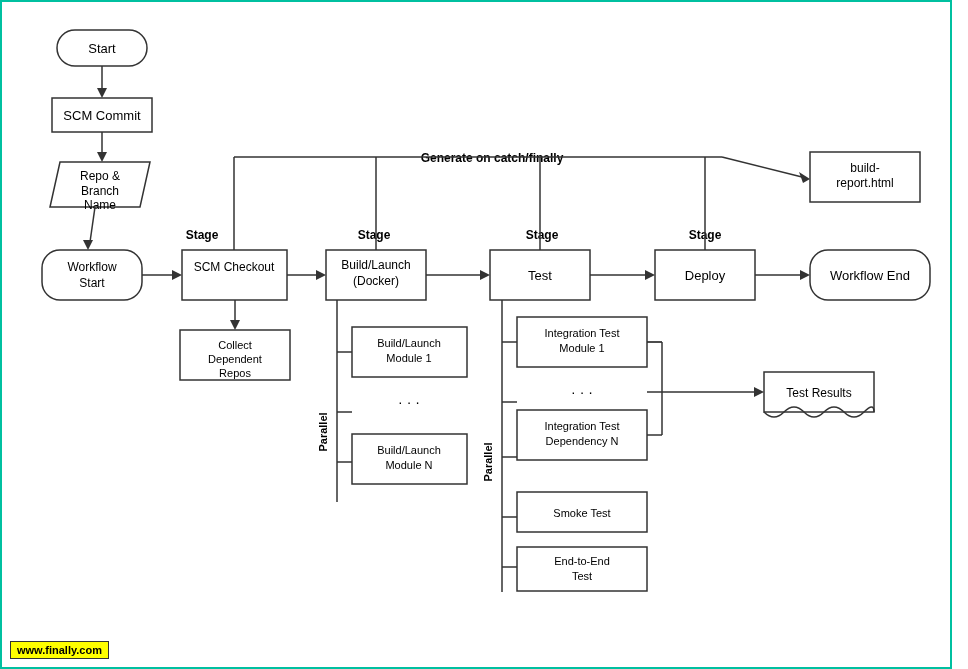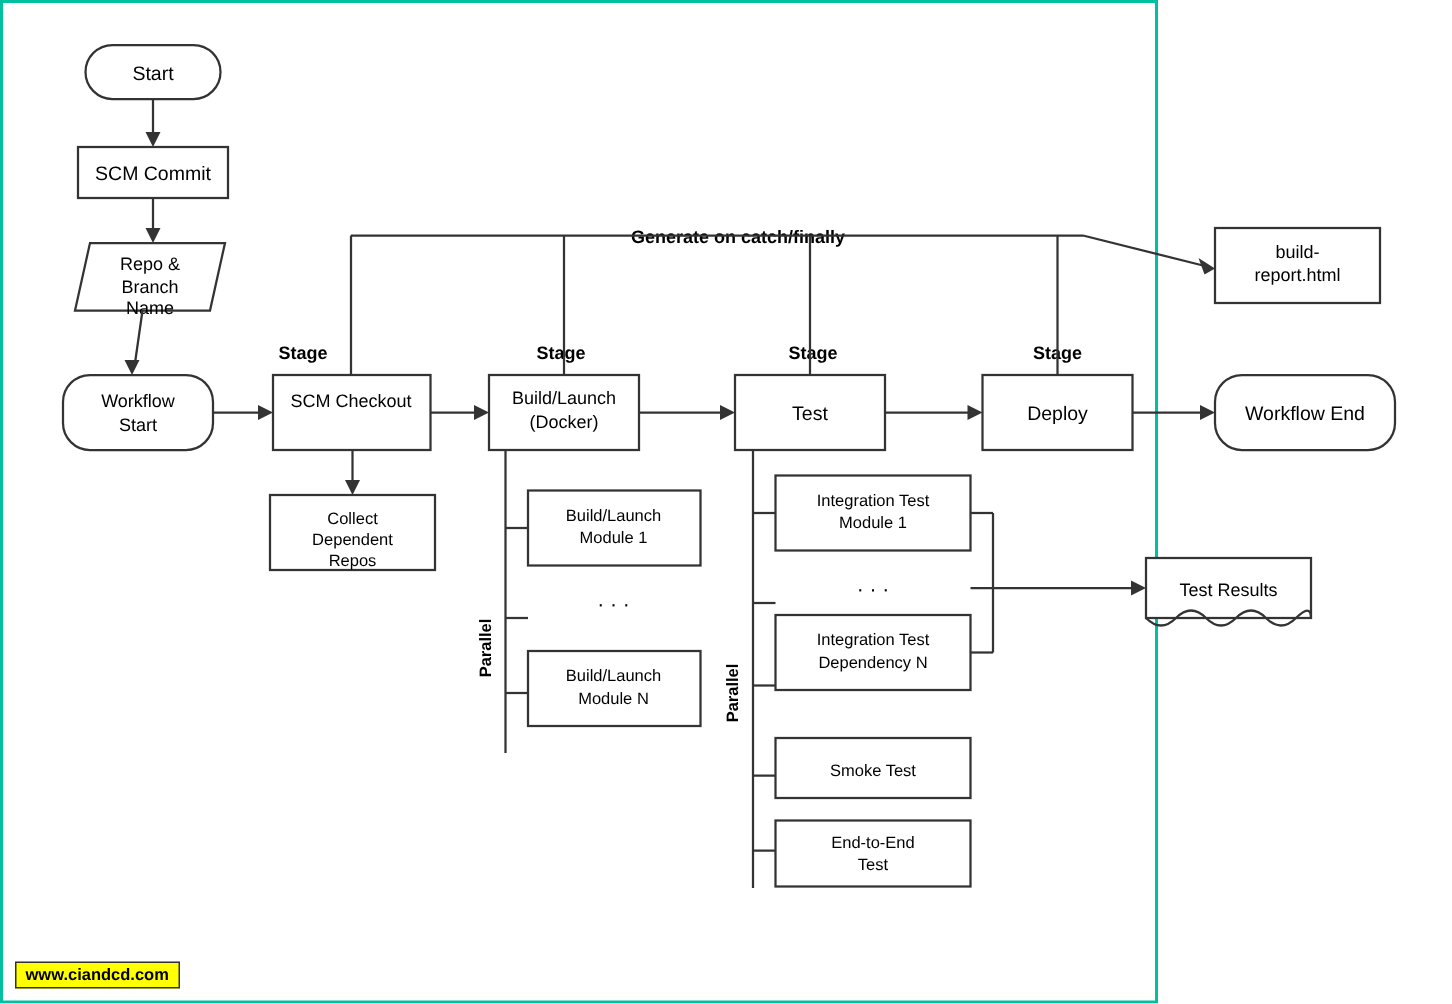--- a/index.html
+++ b/index.html
@@ -5,21 +5,21 @@
     * { box-sizing: border-box; margin: 0; padding: 0; }
     body {
       background: #fff;
       font-family: Arial, sans-serif;
       font-size: 12px;
       width: 968px;
       height: 669px;
       overflow: hidden;
     }
     .main-container {
-      width: 772px;
+      width: 952px;
       height: 669px;
       background: #fff;
       border: 2px solid #00c0a0;
       position: relative;
     }
     .website-badge {
       position: absolute;
       bottom: 8px;
       left: 8px;
       background: #ffff00;
@@ -183,15 +183,15 @@
     <line x1="645" y1="340" x2="660" y2="340" stroke="#333" stroke-width="1.5"></line>
     <line x1="660" y1="340" x2="660" y2="390" stroke="#333" stroke-width="1.5"></line>
     <line x1="645" y1="433" x2="660" y2="433" stroke="#333" stroke-width="1.5"></line>
     <line x1="660" y1="433" x2="660" y2="390" stroke="#333" stroke-width="1.5"></line>
 
     <line x1="645" y1="340" x2="660" y2="340" stroke="#333" stroke-width="1"></line>
 
   </svg>
 
   <div class="website-badge">
-    <span>www.ciandcd.com</span>
+    <span>www.finally.com</span>
   </div>
 </div>
 
 </body></html>

